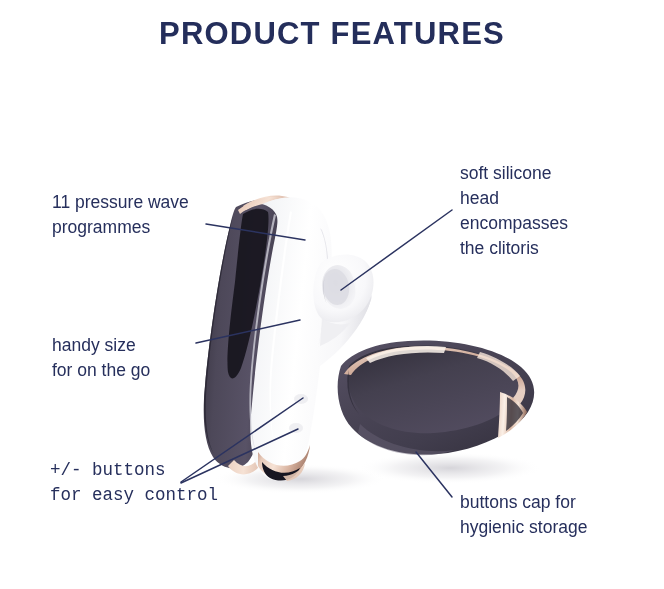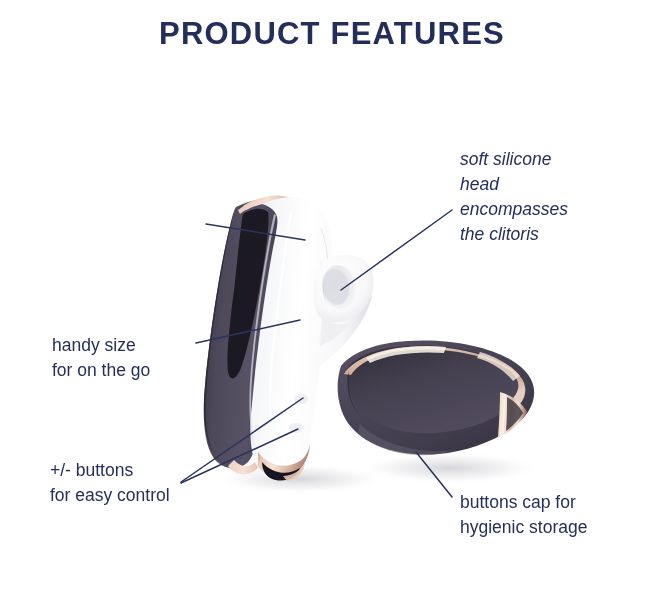--- a/index.html
+++ b/index.html
@@ -41,23 +41,23 @@
   .callout {
     position: absolute;
     font-size: 17.5px;
     line-height: 1.42;
     color: #262f5c;
     font-weight: 400;
     white-space: pre-line;
     font-family: "Liberation Sans", sans-serif;
   }
   #label-programmes { left: 52px;  top: 190px; }
-  #label-head       { left: 460px; top: 147px; font-style: italic; }
+  #label-head       { left: 460px; top: 161px; }
   #label-handy      { left: 52px;  top: 333px; }
-  #label-buttons    { left: 50px;  top: 458px; }
+  #label-buttons    { left: 50px;  top: 458px; font-family: Liberation Mono, monospace; }
   #label-magnetic   { left: 460px; top: 490px; }
 
   
   #artwork {
     position: absolute;
     left: 0; top: 0;
     width: 664px;
     height: 589px;
     pointer-events: none;
   }
@@ -299,20 +299,22 @@
     <g stroke="#2b3360" stroke-width="1.5" fill="none" stroke-linecap="round">
       <line x1="206" y1="224" x2="305" y2="240"></line>
       <line x1="341" y1="290" x2="452" y2="210"></line>
       <line x1="196" y1="343" x2="300" y2="320"></line>
       <line x1="181" y1="482" x2="303" y2="398"></line>
       <line x1="181" y1="483" x2="298" y2="429"></line>
       <line x1="416" y1="452" x2="452" y2="497"></line>
     </g>
   </svg>
 
+  <div class="callout" id="label-programmes">11 pressure wave
+programmes</div>
 
   <div class="callout" id="label-head">soft silicone
 head
 encompasses
 the clitoris</div>
 
   <div class="callout" id="label-handy">handy size
 for on the go</div>
 
   <div class="callout" id="label-buttons">+/- buttons

